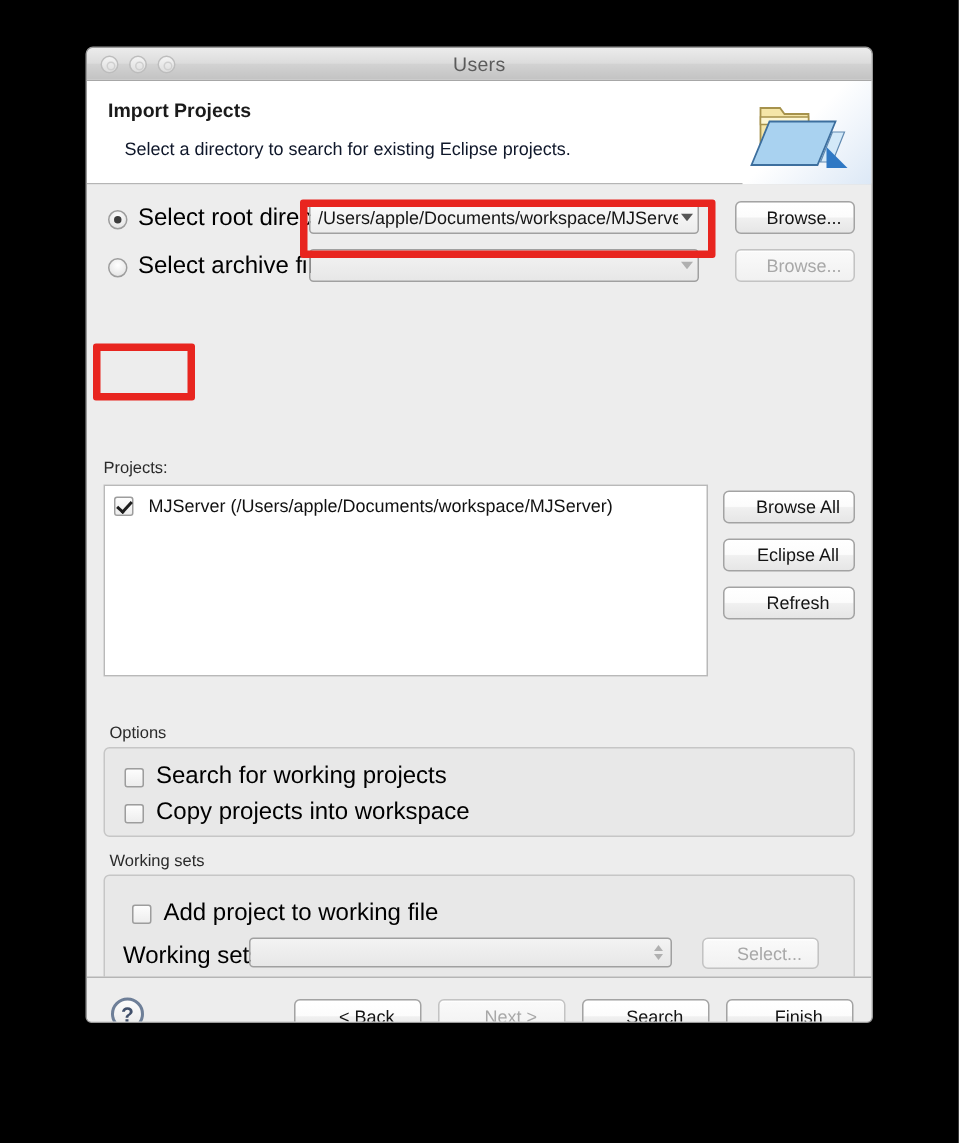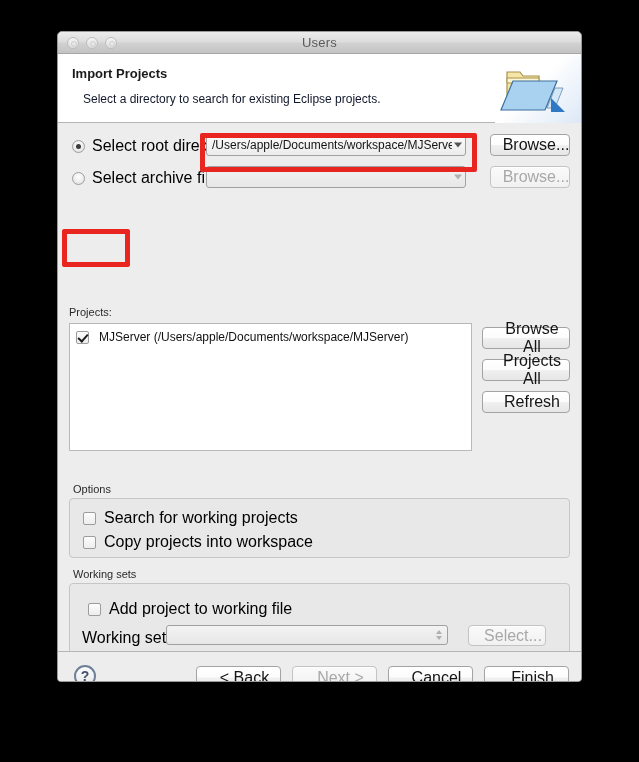--- a/index.html
+++ b/index.html
@@ -146,21 +146,21 @@
     border-right: 4px solid transparent;
     border-top: 5px solid #555;
   }
   .combo.disabled .arrow { border-top-color: #b0b0b0; }
 
   
   .btn {
     background: linear-gradient(to bottom, #ffffff 0%, #fcfcfc 48%, #f0f0f0 52%, #e6e6e6 100%);
     border: 1px solid #a3a3a3;
     border-radius: 4px;
-    font-size: 16px;
+    font-size: 12px;
     color: #141414;
     text-align: center;
     display: flex; align-items: center; justify-content: center;
     font-family: "Liberation Sans", sans-serif;
     box-shadow: 0 1px 0 rgba(255,255,255,0.7) inset;
     padding-left: 12px;
   }
   .btn.disabled { color: #a8a8a8; background: linear-gradient(to bottom,#fafafa,#f1f1f1); border-color:#c3c3c3; }
 
   
@@ -284,21 +284,21 @@
     <div class="group-title" style="position:absolute; left:11px; top:183px;">Projects:</div>
 
     <div id="projects-list">
       <div id="list-item-row">
         <span class="cbox on"></span>
         <span>MJServer (/Users/apple/Documents/workspace/MJServer)</span>
       </div>
     </div>
 
     <div class="btn" style="position:absolute; left:424px; top:204px; width:88px; height:22px;">Browse All</div>
-    <div class="btn" style="position:absolute; left:424px; top:236px; width:88px; height:22px;">Projects All</div>
+    <div class="btn" style="position:absolute; left:424px; top:236px; width:88px; height:22px;">Eclipse All</div>
     <div class="btn" style="position:absolute; left:424px; top:268px; width:88px; height:22px;">Refresh</div>
 
     <div class="group-title" style="position:absolute; left:15px; top:360px;">Options</div>
     <div class="group-box" style="position:absolute; left:11px; top:375px; width:501px; height:60px;"></div>
 
     <div class="row" style="left:25px; top:386px; display:flex; align-items:center; gap:8px;">
       <span class="cbox"></span>
       <span class="ctl-label">Search for working projects</span>
     </div>
     <div class="row" style="left:25px; top:410px; display:flex; align-items:center; gap:8px;">
@@ -324,19 +324,19 @@
       </span>
     </div>
 
     <div class="btn disabled" style="position:absolute; left:410px; top:502px; width:78px; height:21px;">Select...</div>
   </div>
 
   <div id="footer">
     <div id="help-icon">?</div>
     <div class="btn" style="position:absolute; left:138px; top:14px; width:85px; height:23px;">&lt; Back</div>
     <div class="btn disabled" style="position:absolute; left:234px; top:14px; width:85px; height:23px;">Next &gt;</div>
-    <div class="btn" style="position:absolute; left:330px; top:14px; width:85px; height:23px;">Cancel</div>
+    <div class="btn" style="position:absolute; left:330px; top:14px; width:85px; height:23px;">Search</div>
     <div class="btn" style="position:absolute; left:426px; top:14px; width:85px; height:23px;">Finish</div>
   </div>
 </div>
 
 <div class="annot" id="annot-0" style="left: 200px; top: 133px; width: 277px; height: 39px; border-color: rgb(232, 37, 31);"></div>
 <div class="annot" id="annot-1" style="left: 62px; top: 229px; width: 68px; height: 38px; border-color: rgb(232, 37, 31);"></div>
 
 </body></html>

